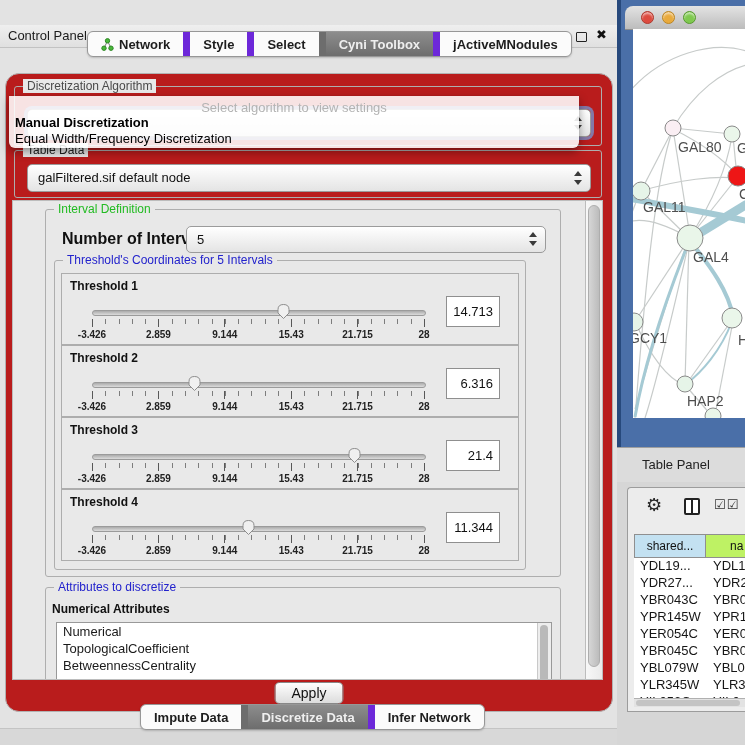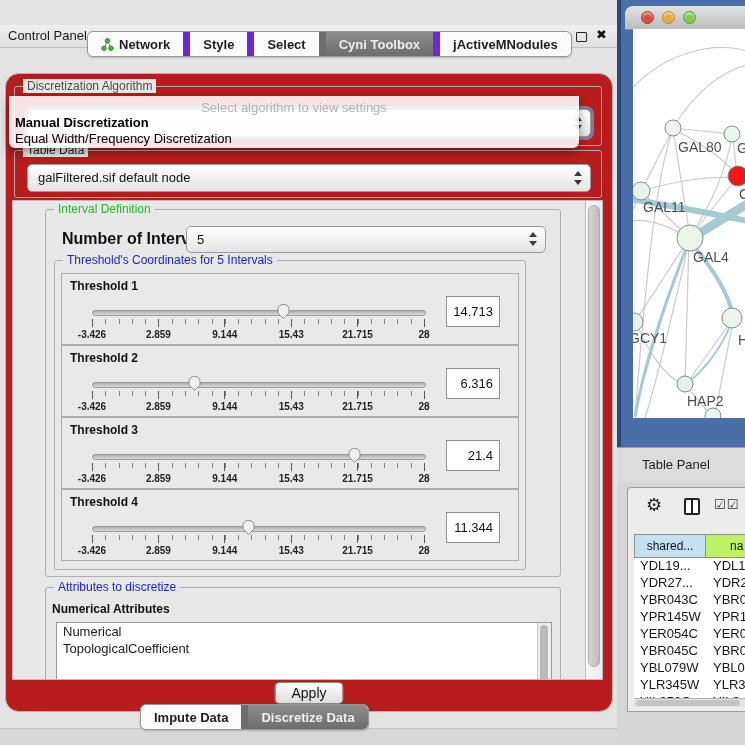--- a/index.html
+++ b/index.html
@@ -241,20 +241,21 @@
         </div>
       </div>
 
       <div class="group" style="left:32px;top:386px;width:514px;height:120px;">
         <span class="glabel" style="color:#2222cc;">Attributes to discretize</span>
         <span style="position:absolute;left:6px;top:14px;font-size:12px;font-weight:bold;color:#111;">Numerical Attributes</span>
         <div class="attrlist" id="attrList">
 
         <div class="li">Numerical</div>
             <div class="li">TopologicalCoefficient</div>
+            <div class="li">BetweennessCentrality</div>
             <div class="listscroll">
               <div class="listthumb"></div>
             </div>
           </div>
       </div>
 
     </div>
     <div class="vscroll">
         <div class="vthumb"></div>
       </div>
@@ -262,20 +263,23 @@
     <button class="applybtn">Apply</button>
   </div>
 
   <div class="bottom-strip"></div>
   <div class="segbar" id="bottomTabs" style="left:140px;top:704px;">
       <div class="seg">
         <span>Impute Data</span>
       </div>
       <div class="seg sel">
         <span>Discretize Data</span>
+      </div>
+      <div class="seg">
+        <span>Infer Network</span>
       </div>
     </div>
 </div>
 
 <div class="right-area">
 
   <div class="net-frame">
     <div class="net-titlebar" id="netTitlebar">
         <span class="light" style="left: 16px; background: rgb(221, 75, 63); border: 1px solid rgb(173, 58, 47);"></span>
         <span class="light" style="left: 37px; background: rgb(233, 170, 60); border: 1px solid rgb(187, 134, 38);"></span>

